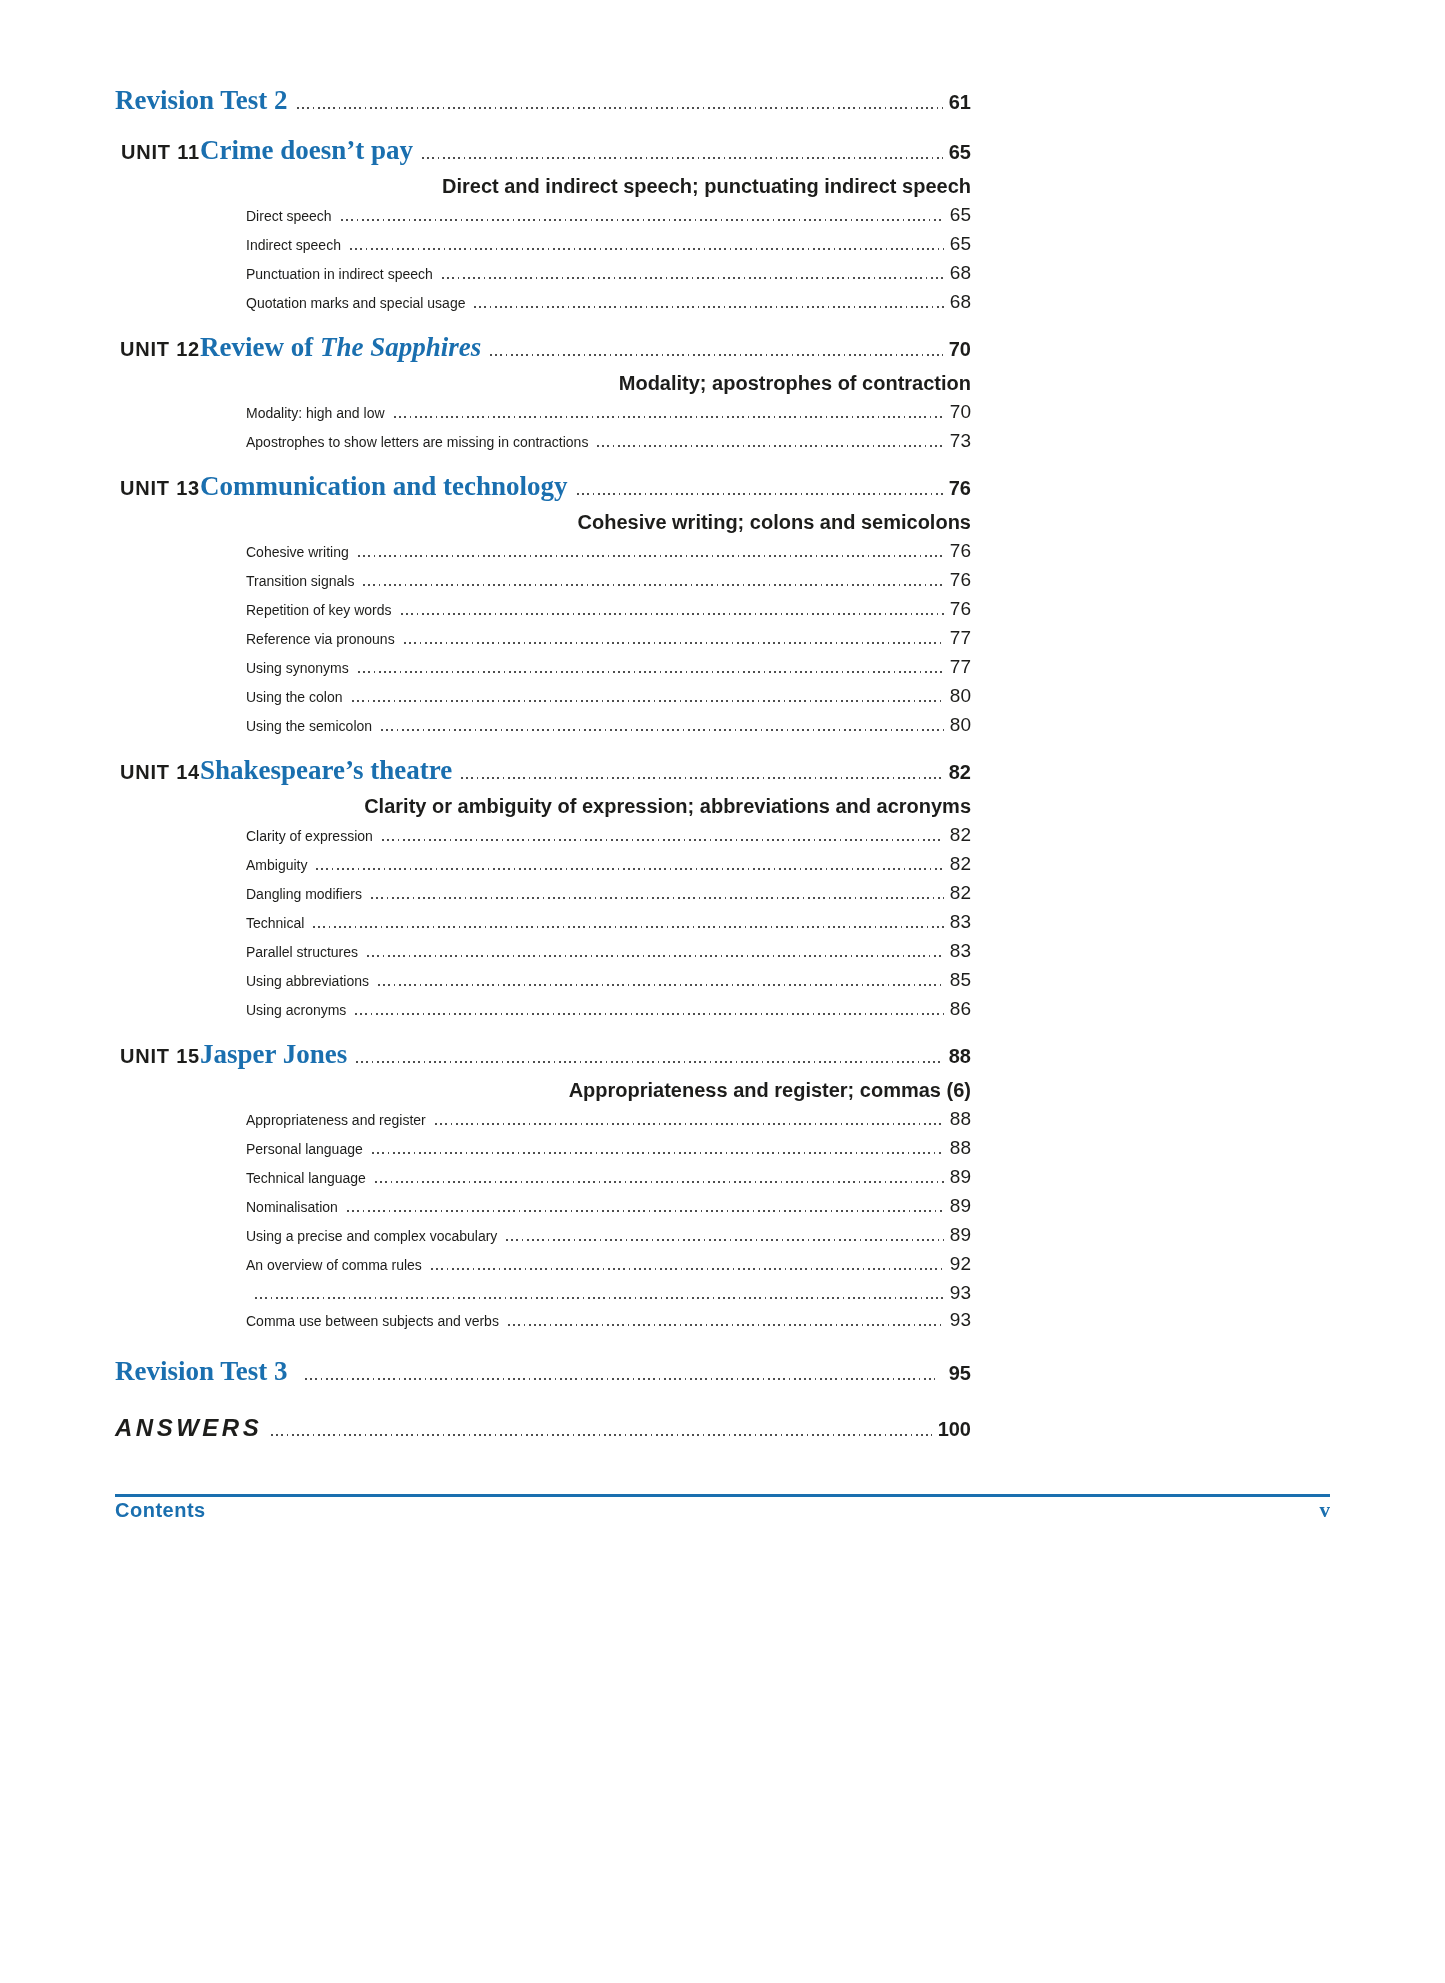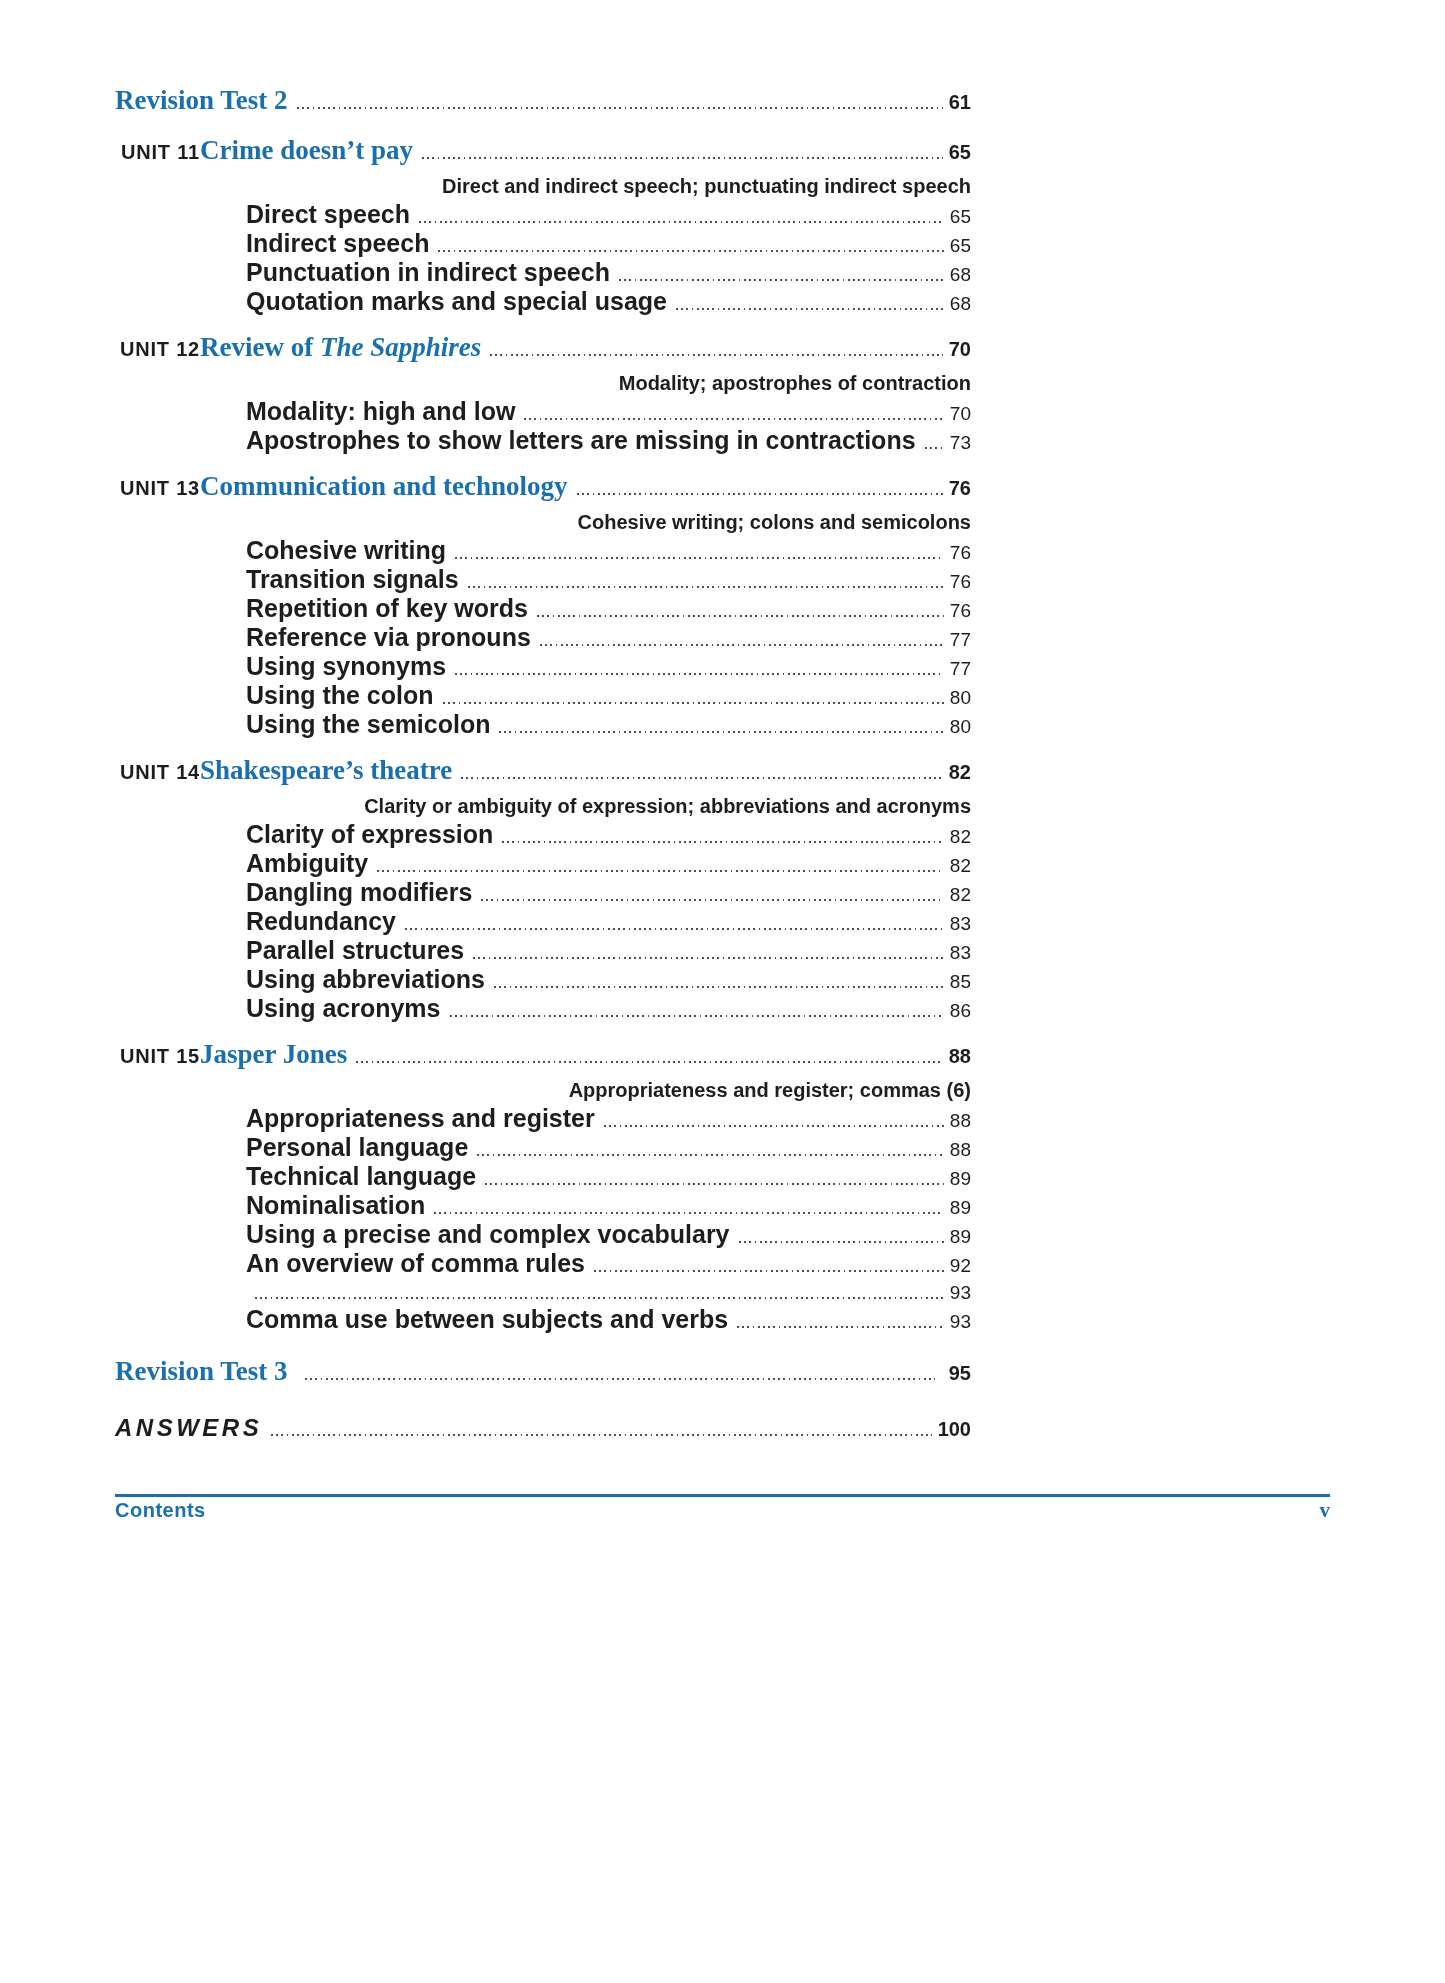--- a/index.html
+++ b/index.html
@@ -47,21 +47,21 @@
     font-family:"Liberation Serif","DejaVu Serif",serif;
     font-weight:bold;font-size:27px;color:var(--accent);
     white-space:nowrap;
   }
   .unit-title .it{font-style:italic;}
   .unit-subtitle{
     margin-left:85px;margin-top:1px;line-height:30px;
     font-weight:bold;font-size:20px;color:var(--text);
   }
   .entry-row{margin-left:131px;line-height:27px;}
-  .entry-label{font-size:25px;white-space:nowrap;font-weight:bold;}
+  .entry-label{font-size:14px;white-space:nowrap;}
 
   .page-no{font-size:19px;white-space:nowrap;}
   .page-no.bold{font-weight:bold;font-size:20px;}
 
   .rt3{margin-top:18px;gap:8px;}
   .answers-row{margin-top:20px;line-height:34px;}
   .answers-label{
     font-weight:bold;font-size:24px;letter-spacing:3.5px;color:var(--text);
     white-space:nowrap;
     font-style:italic;
@@ -199,21 +199,21 @@
           <span class="entry-label">Ambiguity</span>
           <span class="leader"></span>
           <span class="page-no">82</span>
         </div>
         <div class="row entry-row">
           <span class="entry-label">Dangling modifiers</span>
           <span class="leader"></span>
           <span class="page-no">82</span>
         </div>
         <div class="row entry-row">
-          <span class="entry-label">Redundancy</span>
+          <span class="entry-label">Technical</span>
           <span class="leader"></span>
           <span class="page-no">83</span>
         </div>
         <div class="row entry-row">
           <span class="entry-label">Parallel structures</span>
           <span class="leader"></span>
           <span class="page-no">83</span>
         </div>
         <div class="row entry-row">
           <span class="entry-label">Using abbreviations</span>

